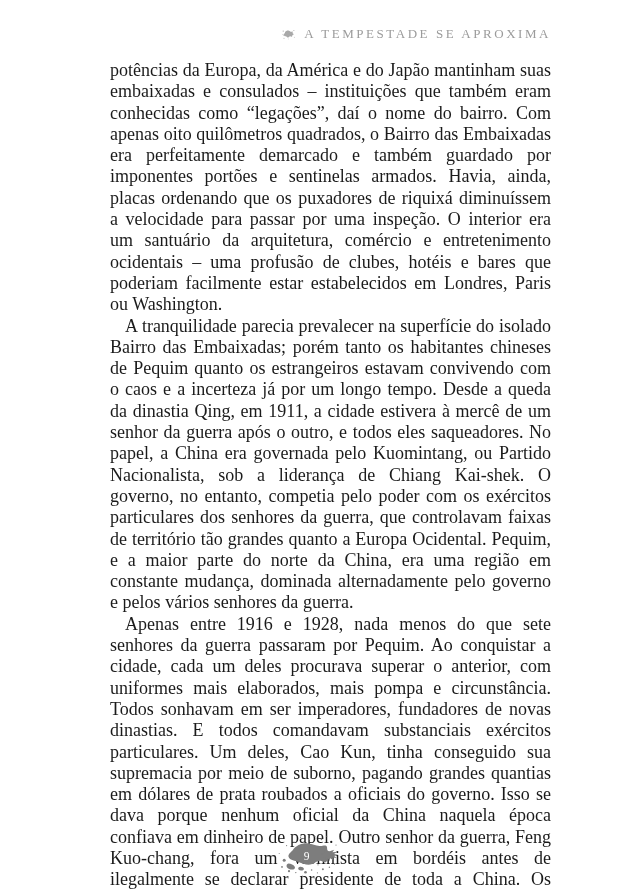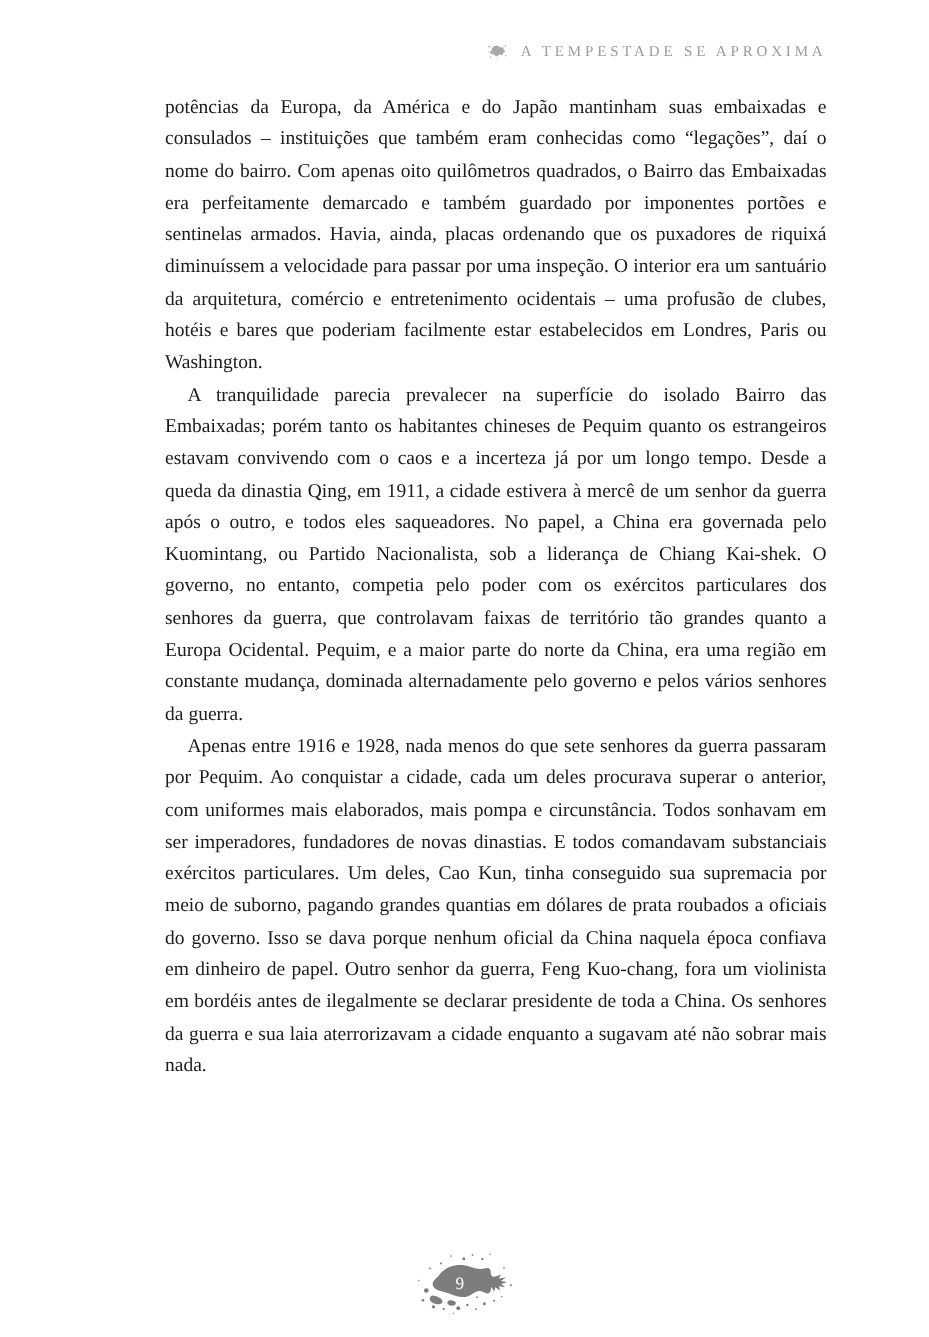--- a/index.html
+++ b/index.html
@@ -32,21 +32,21 @@
     left: 68px;
     right: 68px;
     height: 16px;
     display: flex;
     align-items: center;
     justify-content: flex-end;
     gap: 9px;
   }
   .running-head .rh-text {
     font-family: "Liberation Serif", "DejaVu Serif", serif;
-    font-size: 10px;
+    font-size: 13px;
     letter-spacing: 2.55px;
     text-transform: uppercase;
     color: #9b9b9b;
     white-space: nowrap;
     font-variant: small-caps;
   }
 
   
   .ornament {
     position: relative;
@@ -58,21 +58,21 @@
 
   
   .text-column {
     position: absolute;
     top: 60px;
     left: 110px;
     width: 441px;
   }
   .text-column p {
     margin: 0;
-    font-size: 13px;
+    font-size: 18px;
     line-height: 21.3px;
     text-align: justify;
     text-justify: inter-word;
     hyphens: manual;
     -webkit-hyphens: manual;
     text-indent: 0;
     word-spacing: 0.1px;
   }
   .text-column p.indent {
     text-indent: 15px;

